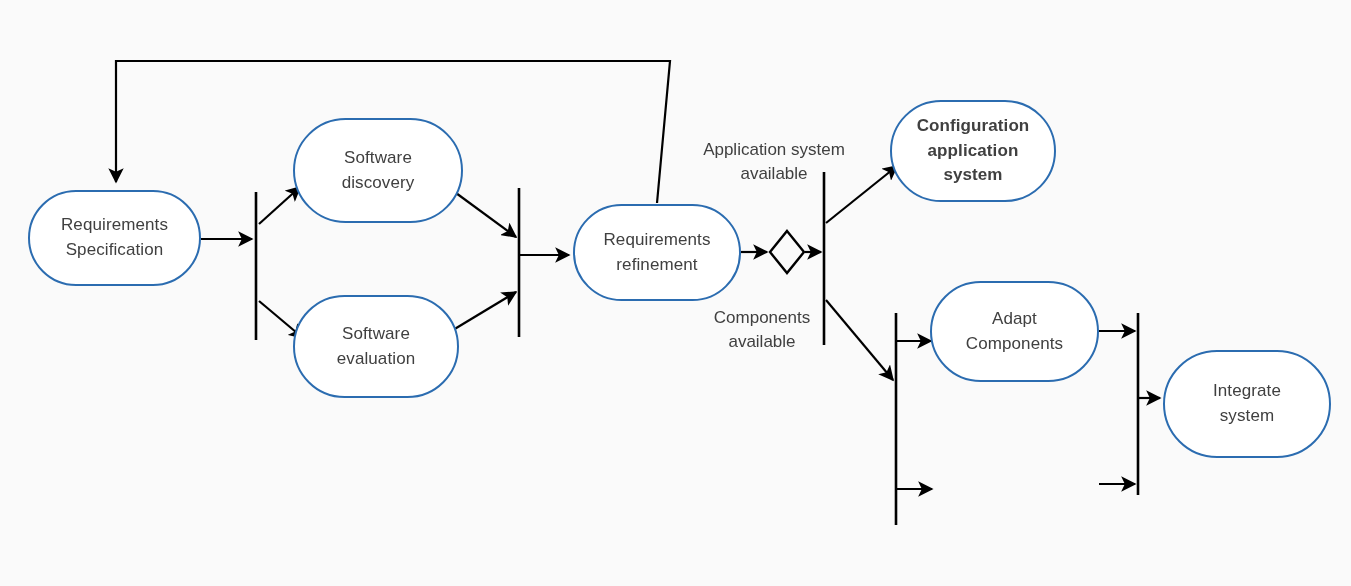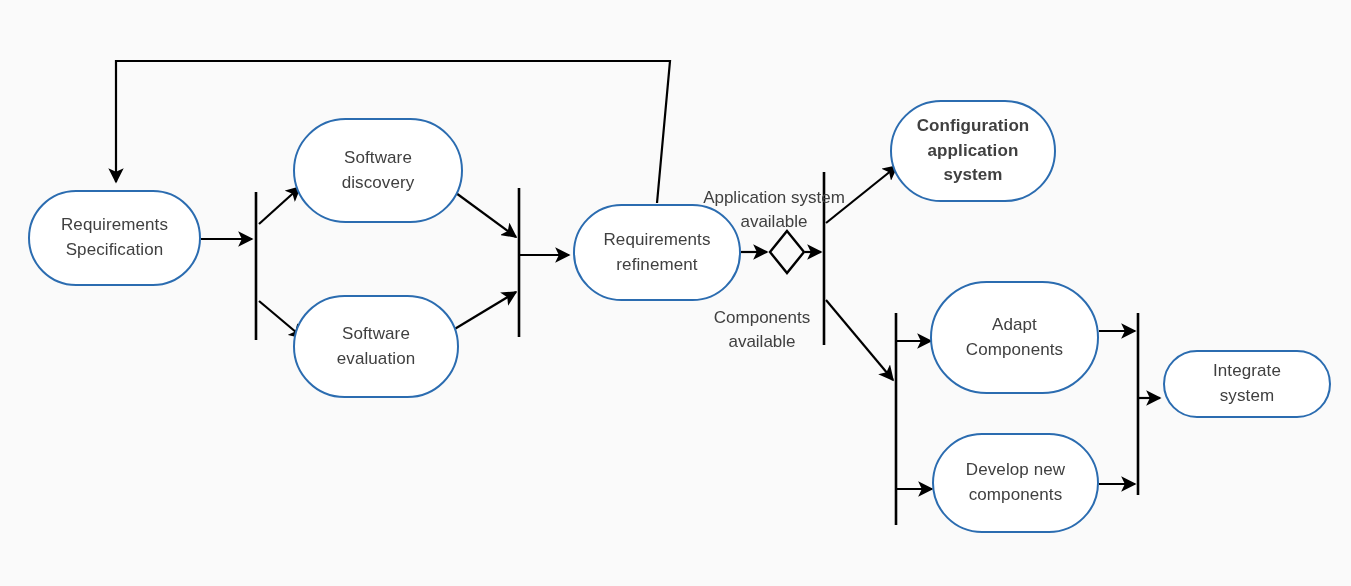--- a/index.html
+++ b/index.html
@@ -118,28 +118,26 @@
   <div class="node" style="left:293px; top:295px; width:166px; height:103px;">Software
 evaluation</div>
 
   <div class="node" style="left:573px; top:204px; width:168px; height:97px;">Requirements
 refinement</div>
 
   <div class="node" style="left:890px; top:100px; width:166px; height:102px;font-weight:bold;">Configuration
 application
 system</div>
 
-  <div class="node" style="left:930px; top:281px; width:169px; height:113px;text-align:center;">Adapt
+  <div class="node" style="left:930px; top:281px; width:169px; height:101px;text-align:center;">Adapt
 Components</div>
 
-  <div class="node" style="left:932px; top:433px; width:167px; height:100px;">Develop new
-components</div>
 
-  <div class="node" style="left:1163px; top:350px; width:168px; height:68px;">Integrate
+  <div class="node" style="left:1163px; top:350px; width:168px; height:108px;">Integrate
 system</div>
 
-  <div class="guard" style="left:684px; top:138px; width:180px;margin-top:48px;">Application system
+  <div class="guard" style="left:684px; top:138px; width:180px;">Application system
 available</div>
 
   <div class="guard" style="left:688px; top:306px; width:148px;">Components
 available</div>
 
 </div>
 
 </body></html>

